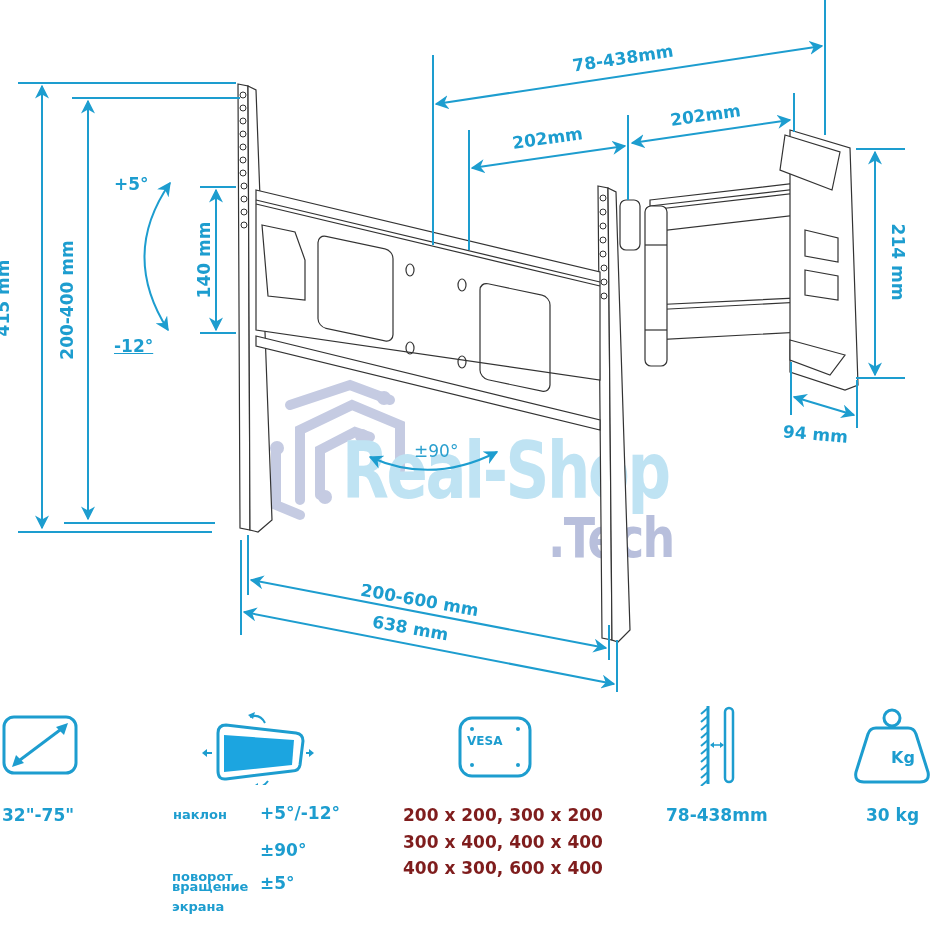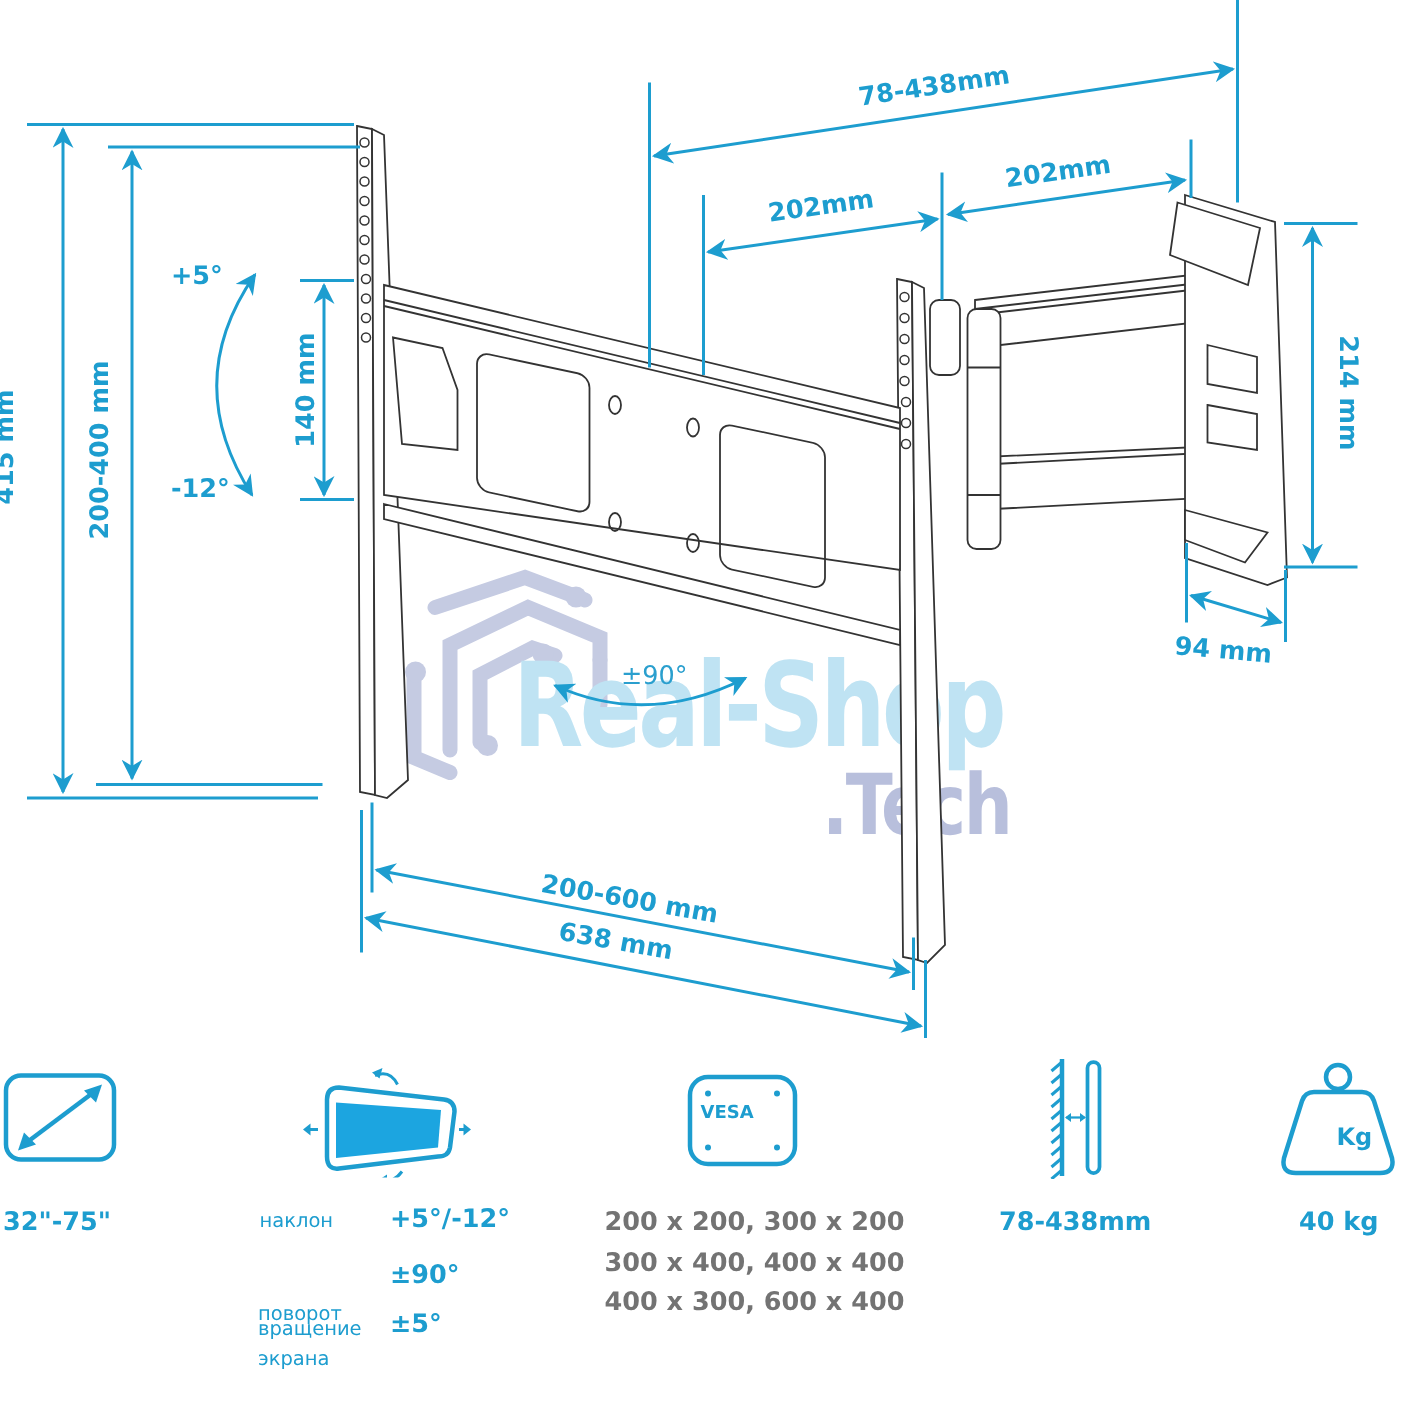--- a/index.html
+++ b/index.html
@@ -1,23 +1,23 @@
 <!DOCTYPE html>
 <html><head>
 <meta charset="utf-8">
 <style>
   html,body{margin:0;padding:0;background:#ffffff;}
   body{width:936px;height:936px;position:relative;overflow:hidden;font-family:"DejaVu Sans",sans-serif;}
   #stage{position:absolute;left:0;top:0;width:936px;height:936px;}
   .lbl{position:absolute;color:#1d9dcf;font-weight:bold;font-family:"DejaVu Sans",sans-serif;white-space:nowrap;}
   .lbl-md{font-size:17px;}
   .wm{position:absolute;font-family:"DejaVu Sans",sans-serif;font-weight:bold;white-space:nowrap;}
-  .spec-label{position:absolute;color:#1d9dcf;font-weight:normal;font-size:13px;line-height:20px;}
+  .spec-label{position:absolute;color:#1d9dcf;font-weight:bold;font-size:13px;line-height:20px;}
   .spec-val{position:absolute;color:#1d9dcf;font-weight:bold;font-size:17px;}
-  .vesa-list{position:absolute;left:403px;top:802px;color:#737373;font-weight:bold;font-size:17px;line-height:26.5px;}
+  .vesa-list{position:absolute;left:403px;top:802px;color:#7f1d1d;font-weight:bold;font-size:17px;line-height:26.5px;}
 </style>
 </head>
 <body>
 
 <div id="stage">
 
   <svg style="position:absolute;left:0;top:0" width="936" height="936">
     <g stroke="#c5cbe2" stroke-width="10" fill="none" stroke-linecap="round">
       <polyline points="290,405 350,385 390,400"></polyline>
       <polyline points="300,500 300,430 352,405 400,425 400,440"></polyline>
@@ -148,21 +148,21 @@
 
       <line x1="241" y1="540" x2="241" y2="635"></line>
       <line x1="617" y1="640" x2="617" y2="692"></line>
       <line x1="244" y1="612" x2="614" y2="684" marker-start="url(#ah)" marker-end="url(#ah)"></line>
     </g>
   </svg>
 
   <div class="lbl lbl-md" style="left:-35px;top:288px;transform:rotate(-90deg);">415 mm</div>
   <div class="lbl lbl-md" style="left:7px;top:290px;transform:rotate(-90deg);">200-400 mm</div>
   <div class="lbl lbl-md" style="left:114px;top:174px;">+5°</div>
-  <div class="lbl lbl-md" style="left:114px;top:316px;">-12°</div>
+  <div class="lbl lbl-md" style="left:114px;top:336px;text-decoration:underline;">-12°</div>
   <div class="lbl lbl-md" style="left:166px;top:250px;transform:rotate(-90deg);">140 mm</div>
   <div class="lbl lbl-md" style="left:572px;top:48px;transform:rotate(-8.5deg);">78-438mm</div>
   <div class="lbl lbl-md" style="left:512px;top:128px;transform:rotate(-8deg);">202mm</div>
   <div class="lbl lbl-md" style="left:670px;top:105px;transform:rotate(-8deg);">202mm</div>
   <div class="lbl lbl-md" style="left:860px;top:252px;transform:rotate(90deg);">214 mm</div>
   <div class="lbl lbl-md" style="left:783px;top:424px;transform:rotate(5deg);">94 mm</div>
   <div class="lbl lbl-md" style="left:414px;top:441px;font-weight:normal;color:#2a9fce;">±90°</div>
   <div class="lbl lbl-md" style="left:360px;top:590px;transform:rotate(10deg);">200-600 mm</div>
   <div class="lbl lbl-md" style="left:372px;top:618px;transform:rotate(10deg);">638 mm</div>
 
@@ -228,15 +228,15 @@
     <path d="M12,41 L16,38 L16,44 Z" fill="#1d9dcf"></path>
       <path d="M26,41 L22,38 L22,44 Z" fill="#1d9dcf"></path>
   </svg>
   <div class="spec-val" style="left:666px;top:805px;">78-438mm</div>
 
   <svg style="position:absolute;left:852px;top:706px" width="80" height="82">
     <circle cx="40" cy="12" r="8" fill="none" stroke="#1d9dcf" stroke-width="3"></circle>
     <path d="M24,22 L56,22 Q62,22 64,28 L76,66 Q78,76 68,76 L12,76 Q2,76 4,66 L16,28 Q18,22 24,22 Z" fill="none" stroke="#1d9dcf" stroke-width="3"></path>
   </svg>
   <div class="lbl" style="left:878px;top:748px;font-size:16px;margin-left:13px;">Kg</div>
-  <div class="spec-val" style="left:866px;top:805px;">40 kg</div>
+  <div class="spec-val" style="left:866px;top:805px;">30 kg</div>
 
 </div>
 
 </body></html>

